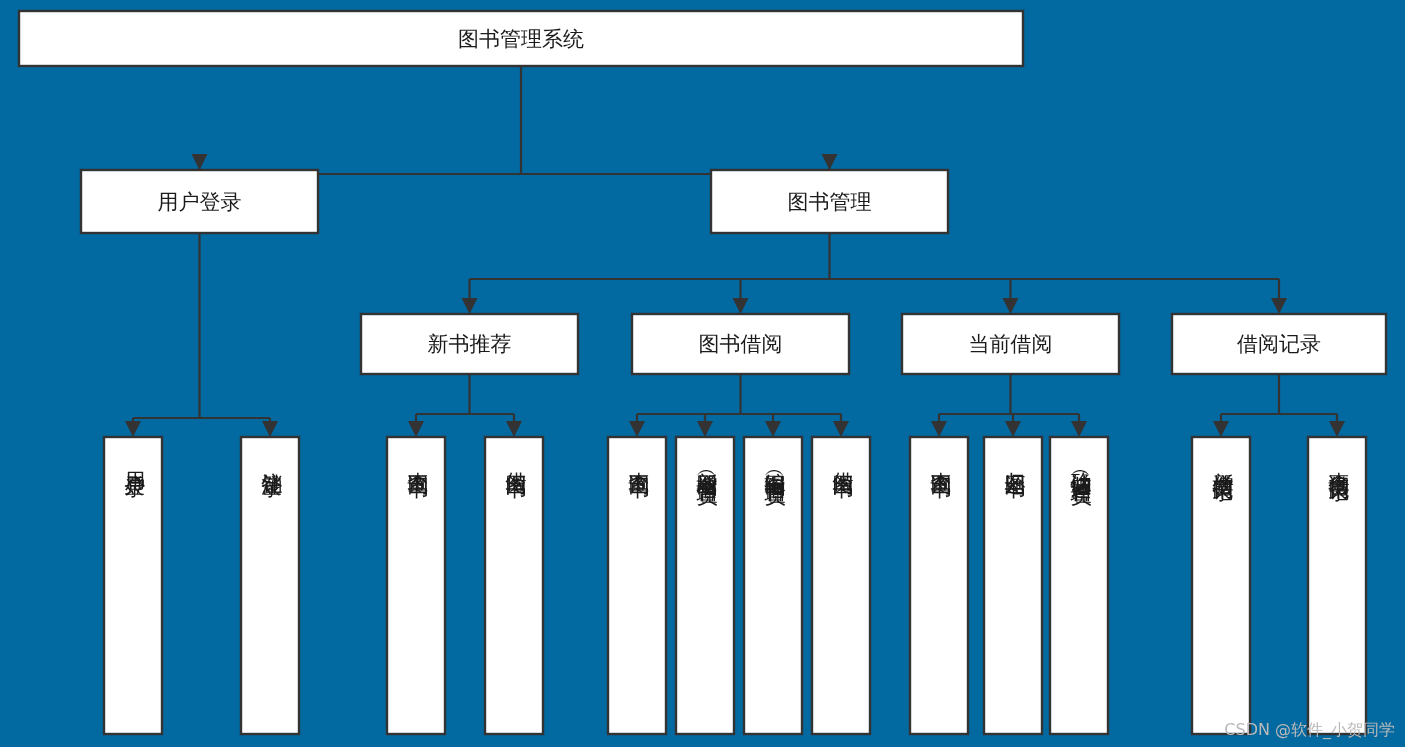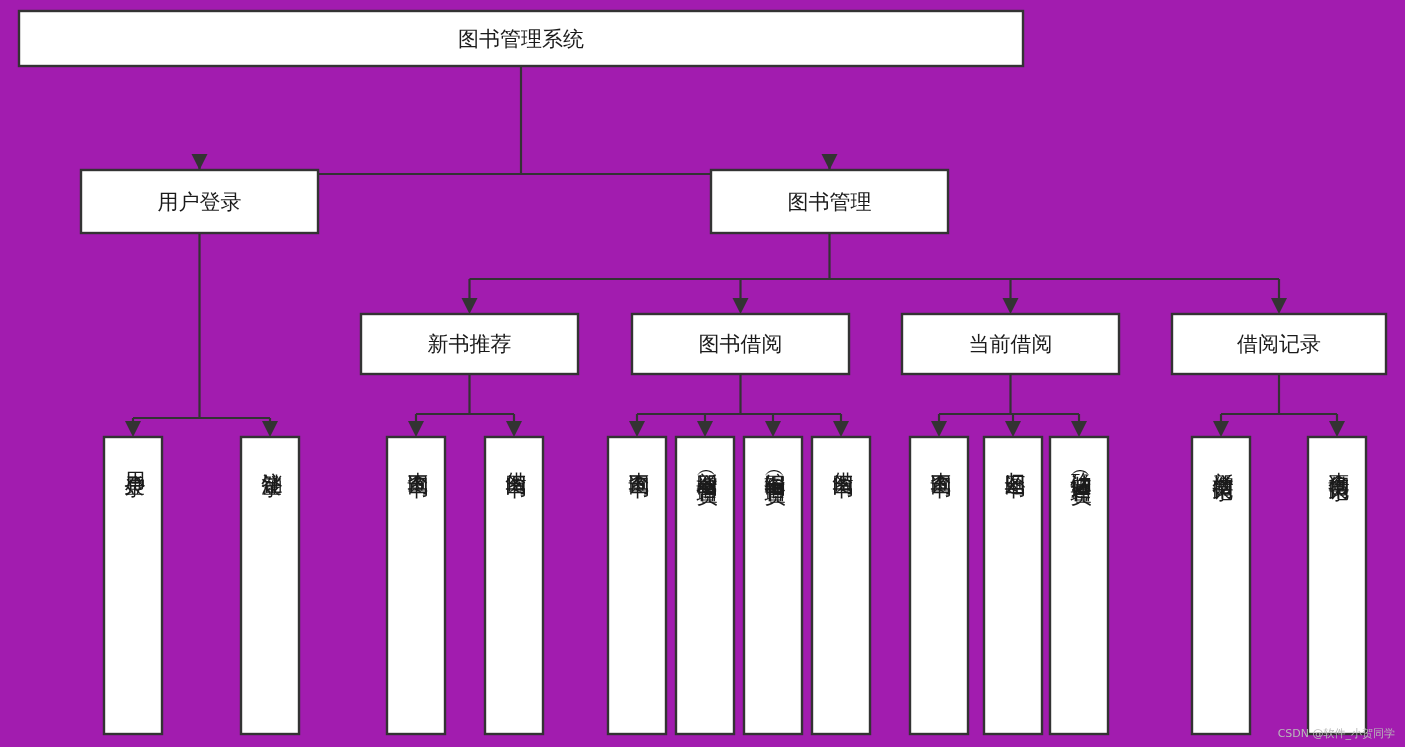--- a/index.html
+++ b/index.html
@@ -11,21 +11,21 @@
   body {
     width: 1405px;
     height: 747px;
     overflow: hidden;
     font-family: "DejaVu Sans", "Liberation Sans", sans-serif;
   }
   #diagram-root {
     position: relative;
     width: 1405px;
     height: 747px;
-    background: #a21caf;
+    background: #0369a1;
   }
   svg.diagram-canvas {
     position: absolute;
     top: 0;
     left: 0;
     width: 1405px;
     height: 747px;
     display: block;
   }
   .node-box {
@@ -57,21 +57,21 @@
     writing-mode: vertical-rl;
     text-orientation: upright;
     letter-spacing: 2px;
     dominant-baseline: middle;
   }
   .watermark-text {
     position: absolute;
     right: 10px;
     bottom: 6px;
     font-family: "DejaVu Sans", "Liberation Sans", sans-serif;
-    font-size: 11px;
+    font-size: 16px;
     color: #b9b9b9;
     white-space: nowrap;
     user-select: none;
   }
 </style>
 </head>
 <body>
 
 <div id="diagram-root">
   <svg class="diagram-canvas" viewBox="0 0 1405 747">

